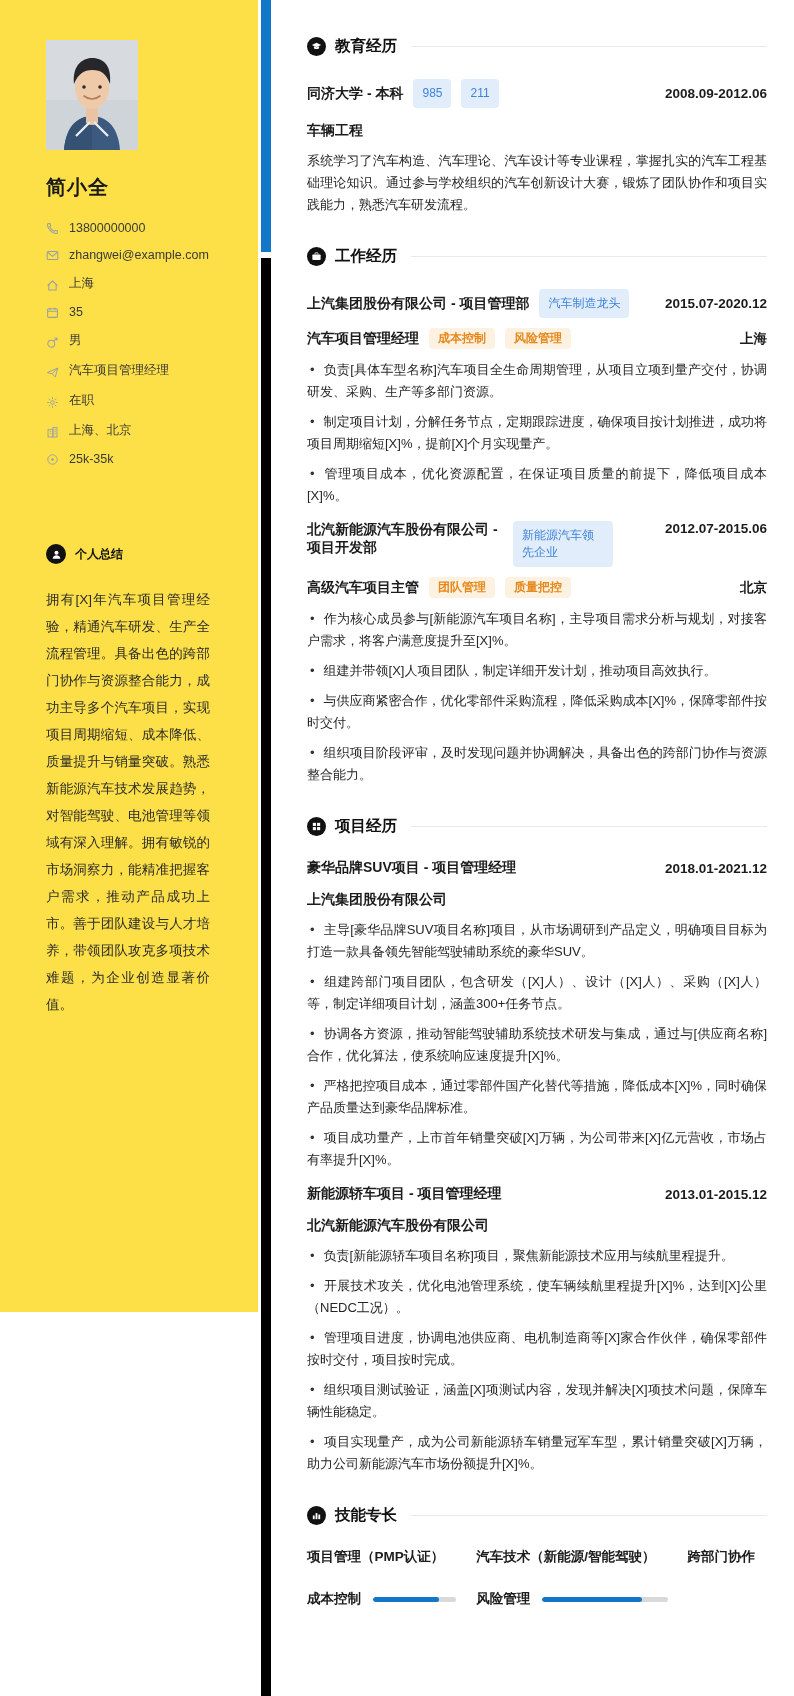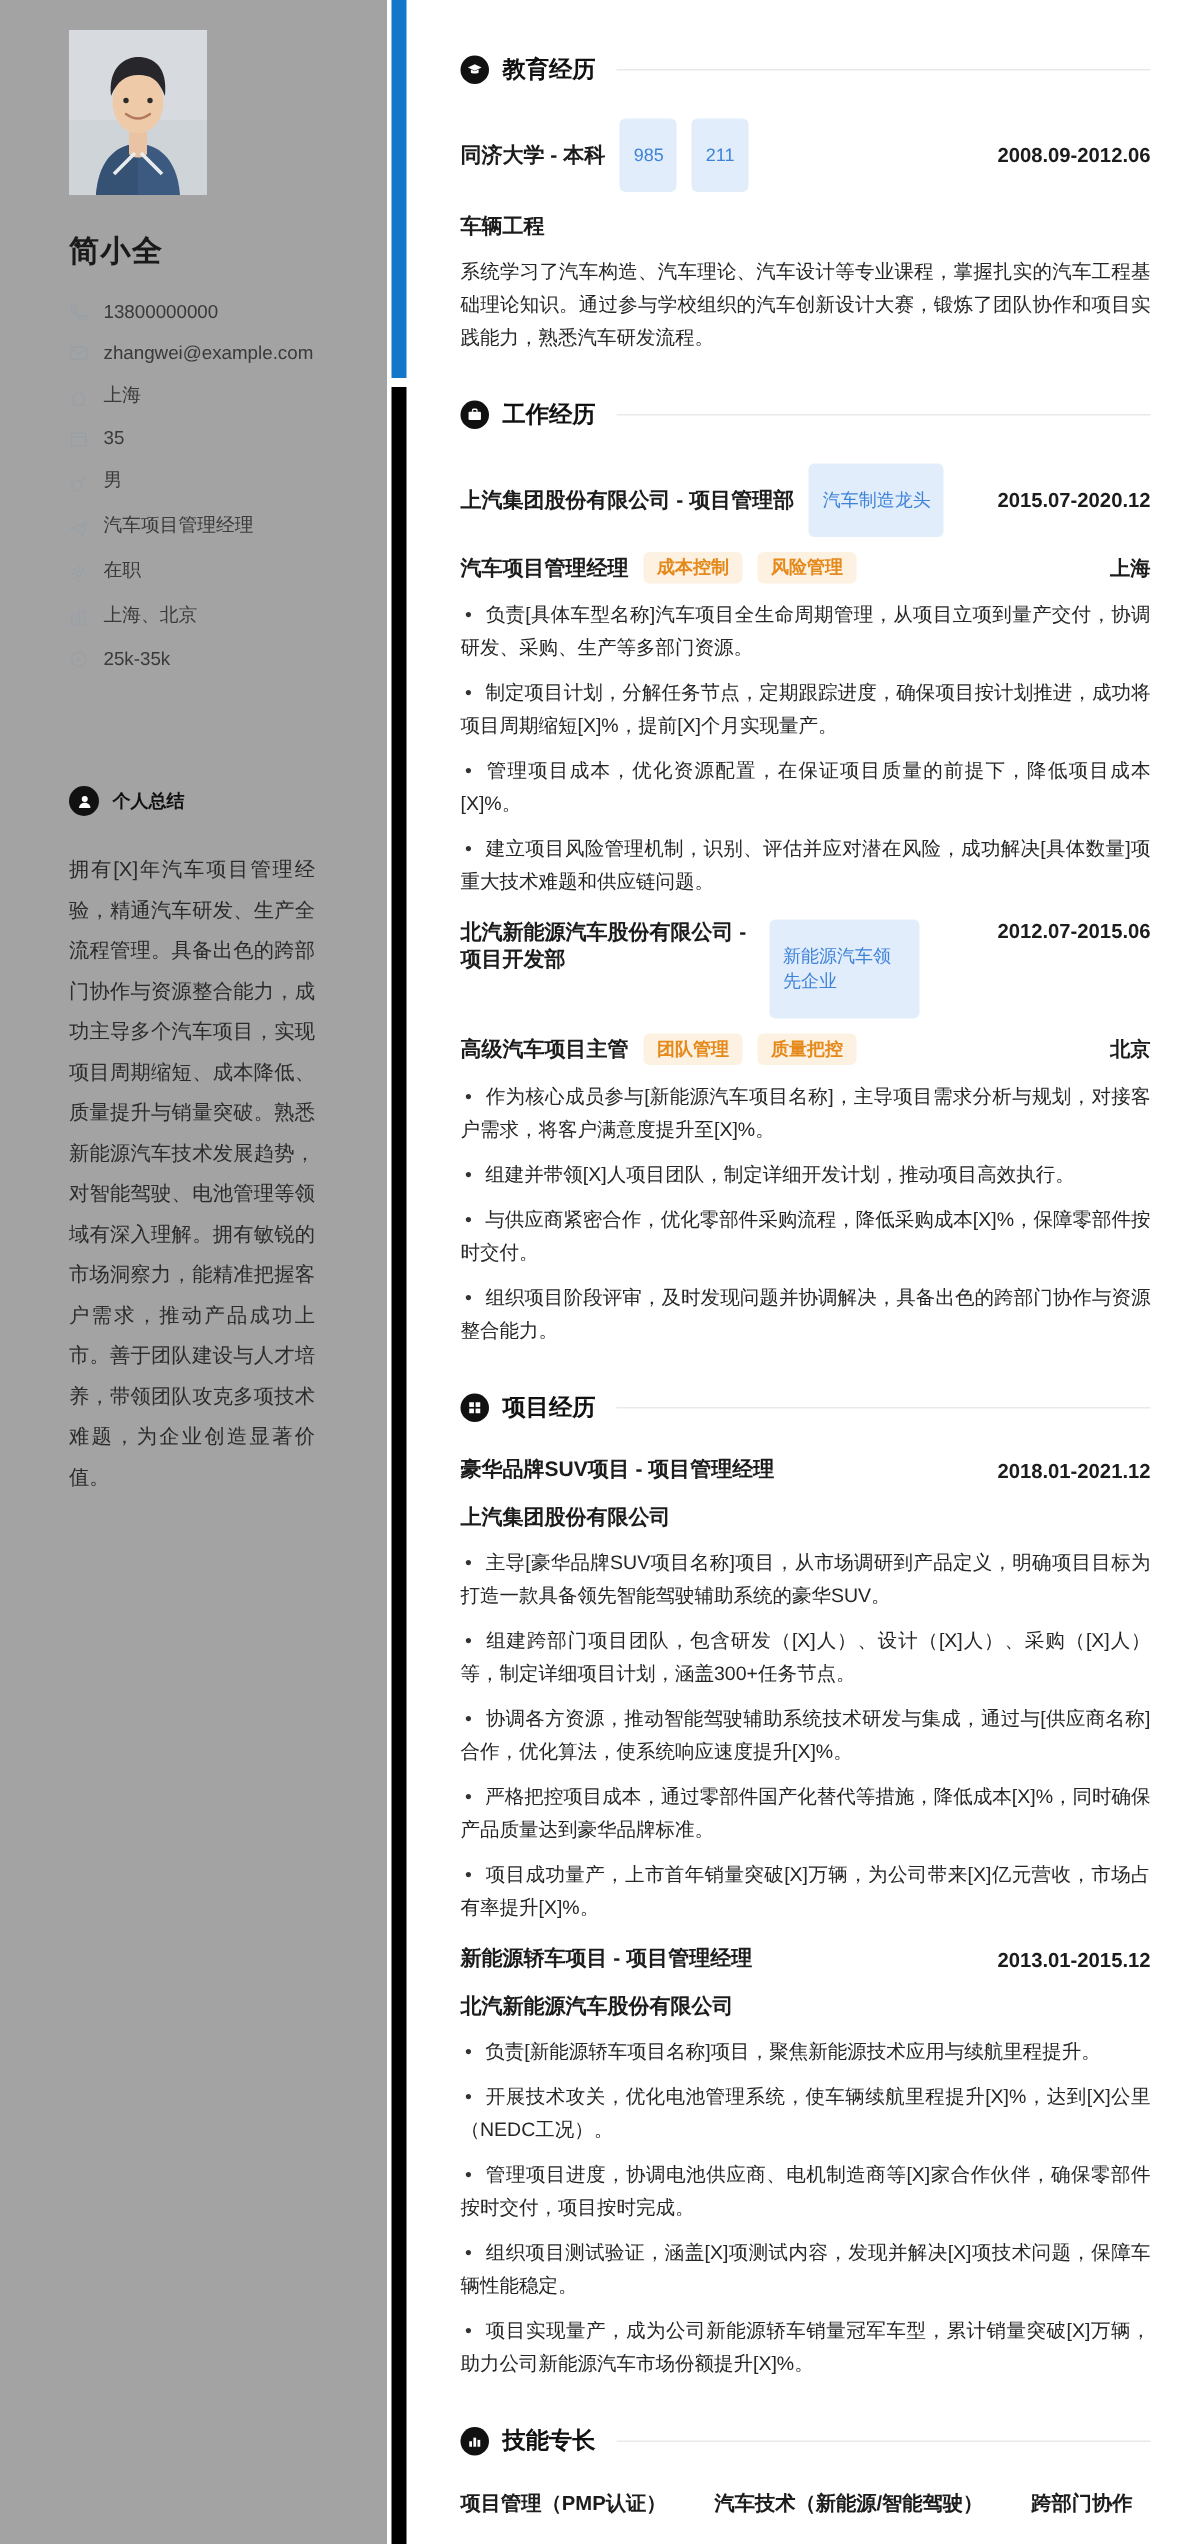--- a/index.html
+++ b/index.html
@@ -4,22 +4,22 @@
 <style>
   * { margin:0; padding:0; box-sizing:border-box; }
   html,body { width:794px; }
   body {
     height:1696px; overflow:hidden; background:#ffffff;
     font-family:"Liberation Sans","DejaVu Sans",sans-serif;
     color:#262626; display:flex; position:relative;
   }
   
   .sidebar {
-    width:258px; min-width:258px; background:#a3a3a3;
-    padding:20px 28px 0 46px; height:1696px;
+    width:258px; min-width:258px; background:#fde047;
+    padding:40px 28px 0 46px; height:1312px;
   }
   .photo {
     width:92px; height:110px; background:#d6dade; overflow:hidden; position:relative;
   }
   .name { font-size:20px; font-weight:700; color:#1a1a1a; margin-top:24px; letter-spacing:1px; }
   .contacts { margin-top:20px; }
   .contact-row { display:flex; align-items:flex-end; margin-bottom:13px; }
   .contact-row svg { width:13px; height:13px; margin-right:10px; flex:none; }
   .contact-row span { font-size:12.5px; color:#3a3a3a; }
   .side-sec-head { display:flex; align-items:center; margin-top:78px; }
@@ -39,21 +39,21 @@
   .sec-head { display:flex; align-items:center; margin-bottom:22px; }
   .sec-head .blackdot { width:19px; height:19px; border-radius:50%; background:#111; display:flex; align-items:center; justify-content:center; margin-right:9px; flex:none; }
   .sec-head .blackdot svg { width:11px; height:11px; }
   .sec-title { font-size:15.5px; font-weight:700; color:#111; white-space:nowrap; }
   .sec-line { flex:1; height:1px; background:#e9e9e9; margin-left:14px; }
   .entry-row { display:flex; align-items:center; gap:10px; }
   .entry-row.top-align { align-items:flex-start; }
   .bold14 { font-size:14px; font-weight:700; color:#1c1c1c; }
   .date { margin-left:auto; font-size:13.5px; font-weight:700; color:#1c1c1c; white-space:nowrap; }
   .badge-blue {
-    background:#e1edfa; color:#3f83d9; font-size:12px; padding:16px 9px;
+    background:#e1edfa; color:#3f83d9; font-size:12px; padding:6px 9px;
     border-radius:4px; display:inline-block; line-height:17px;
   }
   .badge-blue.wrap { max-width:100px; }
   .badge-orange {
     background:#fdf1e2; color:#e5891b; font-size:12px; padding:2px 9px;
     border-radius:4px; display:inline-block; line-height:17px; font-weight:700;
   }
   .para { font-size:13px; line-height:22px; color:#262626; text-align:justify; }
   .bullets { margin-top:4px; }
   .bullet { font-size:13px; line-height:22px; color:#262626; margin-bottom:8px; text-align:justify; }
@@ -212,21 +212,20 @@
       <div class="entry-row mt10">
         <span class="bold14">汽车项目管理经理</span>
         <span class="badge-orange">成本控制</span>
         <span class="badge-orange">风险管理</span>
         <span class="date">上海</span>
       </div>
       <div class="bullets mt10">
           <div class="bullet"><span class="dot">•</span><span>负责[具体车型名称]汽车项目全生命周期管理，从项目立项到量产交付，协调研发、采购、生产等多部门资源。</span></div>
           <div class="bullet"><span class="dot">•</span><span>制定项目计划，分解任务节点，定期跟踪进度，确保项目按计划推进，成功将项目周期缩短[X]%，提前[X]个月实现量产。</span></div>
           <div class="bullet"><span class="dot">•</span><span>管理项目成本，优化资源配置，在保证项目质量的前提下，降低项目成本[X]%。</span></div>
-          <div class="bullet"><span class="dot">•</span><span>建立项目风险管理机制，识别、评估并应对潜在风险，成功解决[具体数量]项重大技术难题和供应链问题。</span></div>
         </div>
     </div>
 
     <div class="mt14">
       <div class="entry-row top-align">
         <span class="bold14" style="max-width:196px;">北汽新能源汽车股份有限公司 - 项目开发部</span>
         <span class="badge-blue wrap">新能源汽车领先企业</span>
         <span class="date">2012.07-2015.06</span>
       </div>
       <div class="entry-row mt10">

